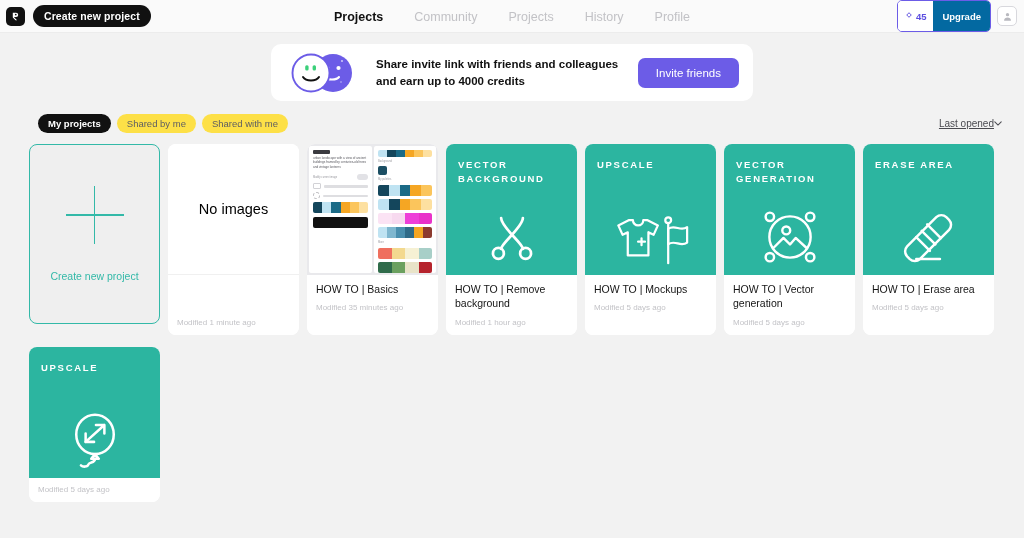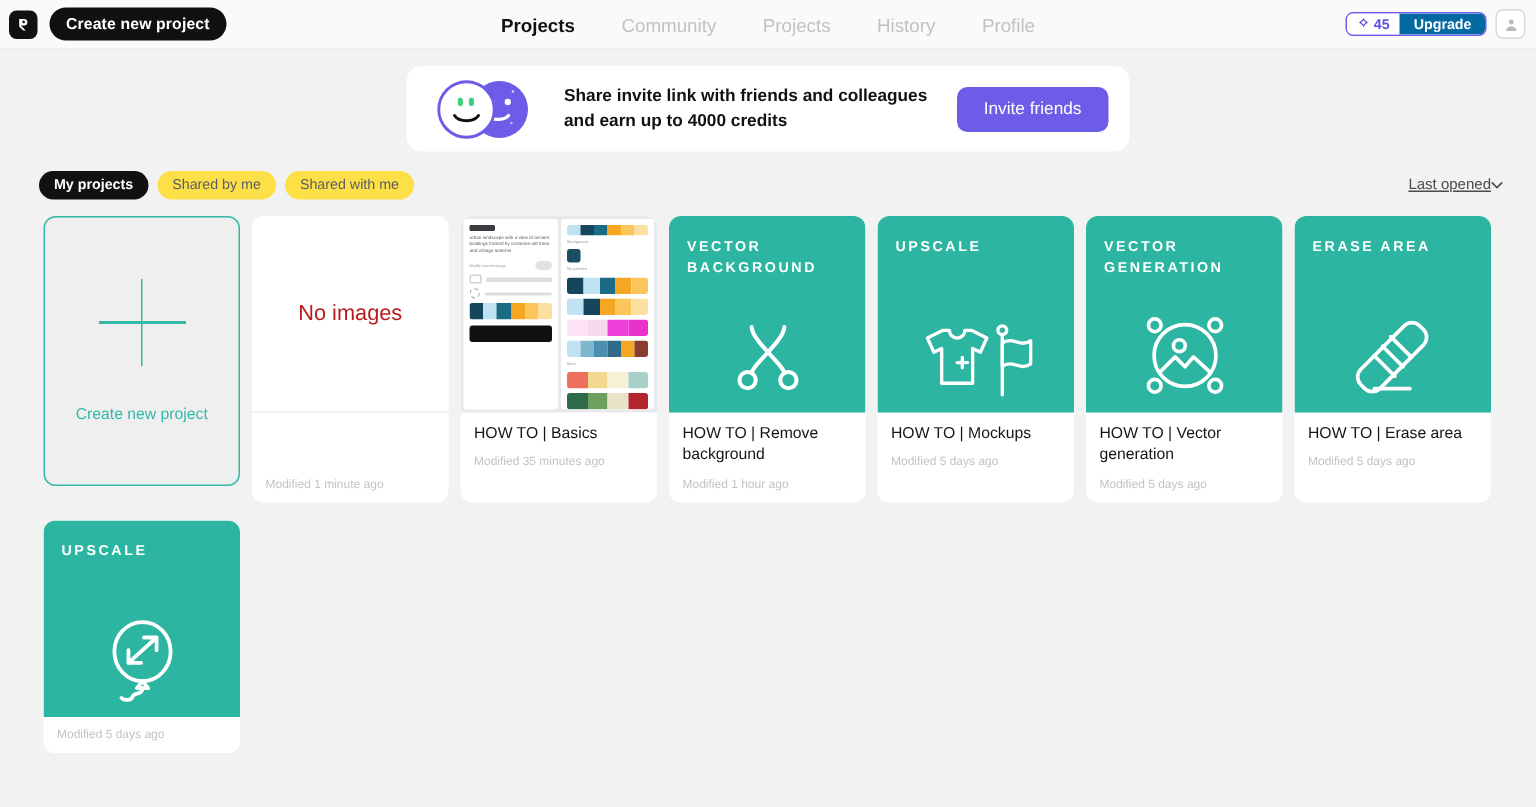--- a/index.html
+++ b/index.html
@@ -61,21 +61,21 @@
   .topright {
     margin-left: auto;
     margin-right: 7px;
     display: flex;
     align-items: center;
     gap: 6px;
   }
   .credit-upgrade {
     display: flex;
     align-items: stretch;
-    height: 16px;
+    height: 32px;
     border: 1px solid #6c5ce7;
     border-radius: 5px;
     overflow: hidden;
     background: #fff;
   }
   .credits {
     display: flex; align-items: center; gap: 3px;
     padding: 0 7px;
     font-size: 9.5px;
     font-weight: 600;
@@ -132,21 +132,21 @@
     font-size: 11.5px;
     padding: 9px 18px;
     cursor: pointer;
     white-space: nowrap;
   }
 
   
   .filters {
     display: flex;
     align-items: center;
-    margin: 13px 22px 0 26px;
+    margin: 13px 22px 0 38px;
   }
   .chip {
     font-size: 9.5px;
     padding: 4px 10px;
     border-radius: 11px;
     background: #fde047;
     color: #5d5d63;
     margin-right: 6px;
     cursor: pointer;
     white-space: nowrap;
@@ -194,21 +194,21 @@
   .plus:before { left: 50%; top: 0; width: 1.3px; height: 100%; margin-left: -.65px; }
   .plus:after  { top: 50%; left: 0; height: 1.3px; width: 100%; margin-top: -.65px; }
   .new-label { font-size: 10.5px; color: #33b9a8; }
 
   .thumb { height: 131px; position: relative; overflow: hidden; }
   .thumb.empty {
     background: #fff;
     display: flex; align-items: center; justify-content: center;
     border-bottom: 1px solid #f0f0f0;
   }
-  .noimg { font-size: 14.5px; color: #b91c1c; }
+  .noimg { font-size: 14.5px; color: #000000; }
   .thumb.teal { background: #2cb5a0; padding: 14px 12px 0; }
   .teal-title {
     color: #fff;
     font-size: 9.5px;
     font-weight: 700;
     letter-spacing: 1.7px;
     line-height: 1.45;
   }
   .teal-icon {
     position: absolute;

